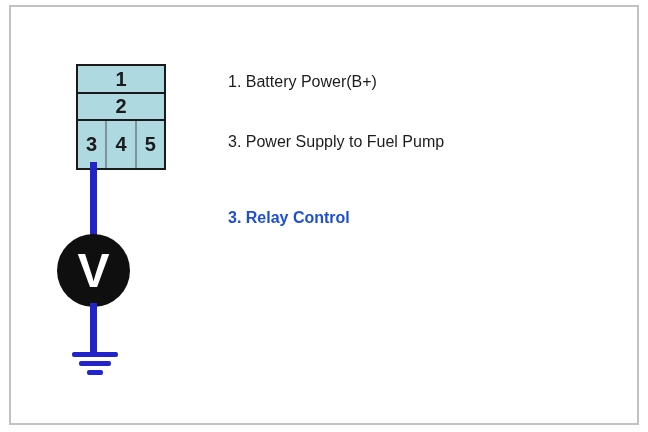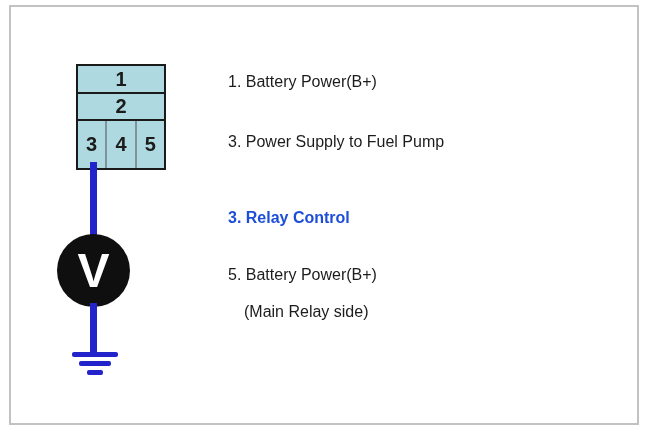--- a/index.html
+++ b/index.html
@@ -144,18 +144,14 @@
 
   <div>
     <div class="gnd gnd-1"></div>
     <div class="gnd gnd-2"></div>
     <div class="gnd gnd-3"></div>
   </div>
 
   <div class="legend-item li-1">1. Battery Power(B+)</div>
   <div class="legend-item li-2">3. Power Supply to Fuel Pump</div>
   <div class="legend-item li-3">3. Relay Control</div>
-  <div class="legend-item li-5">
-    <div>5. Battery Power(B+)</div>
-    <div class="sub">(Main Relay side)</div>
-  </div>
 
 </div>
 
 </body></html>

